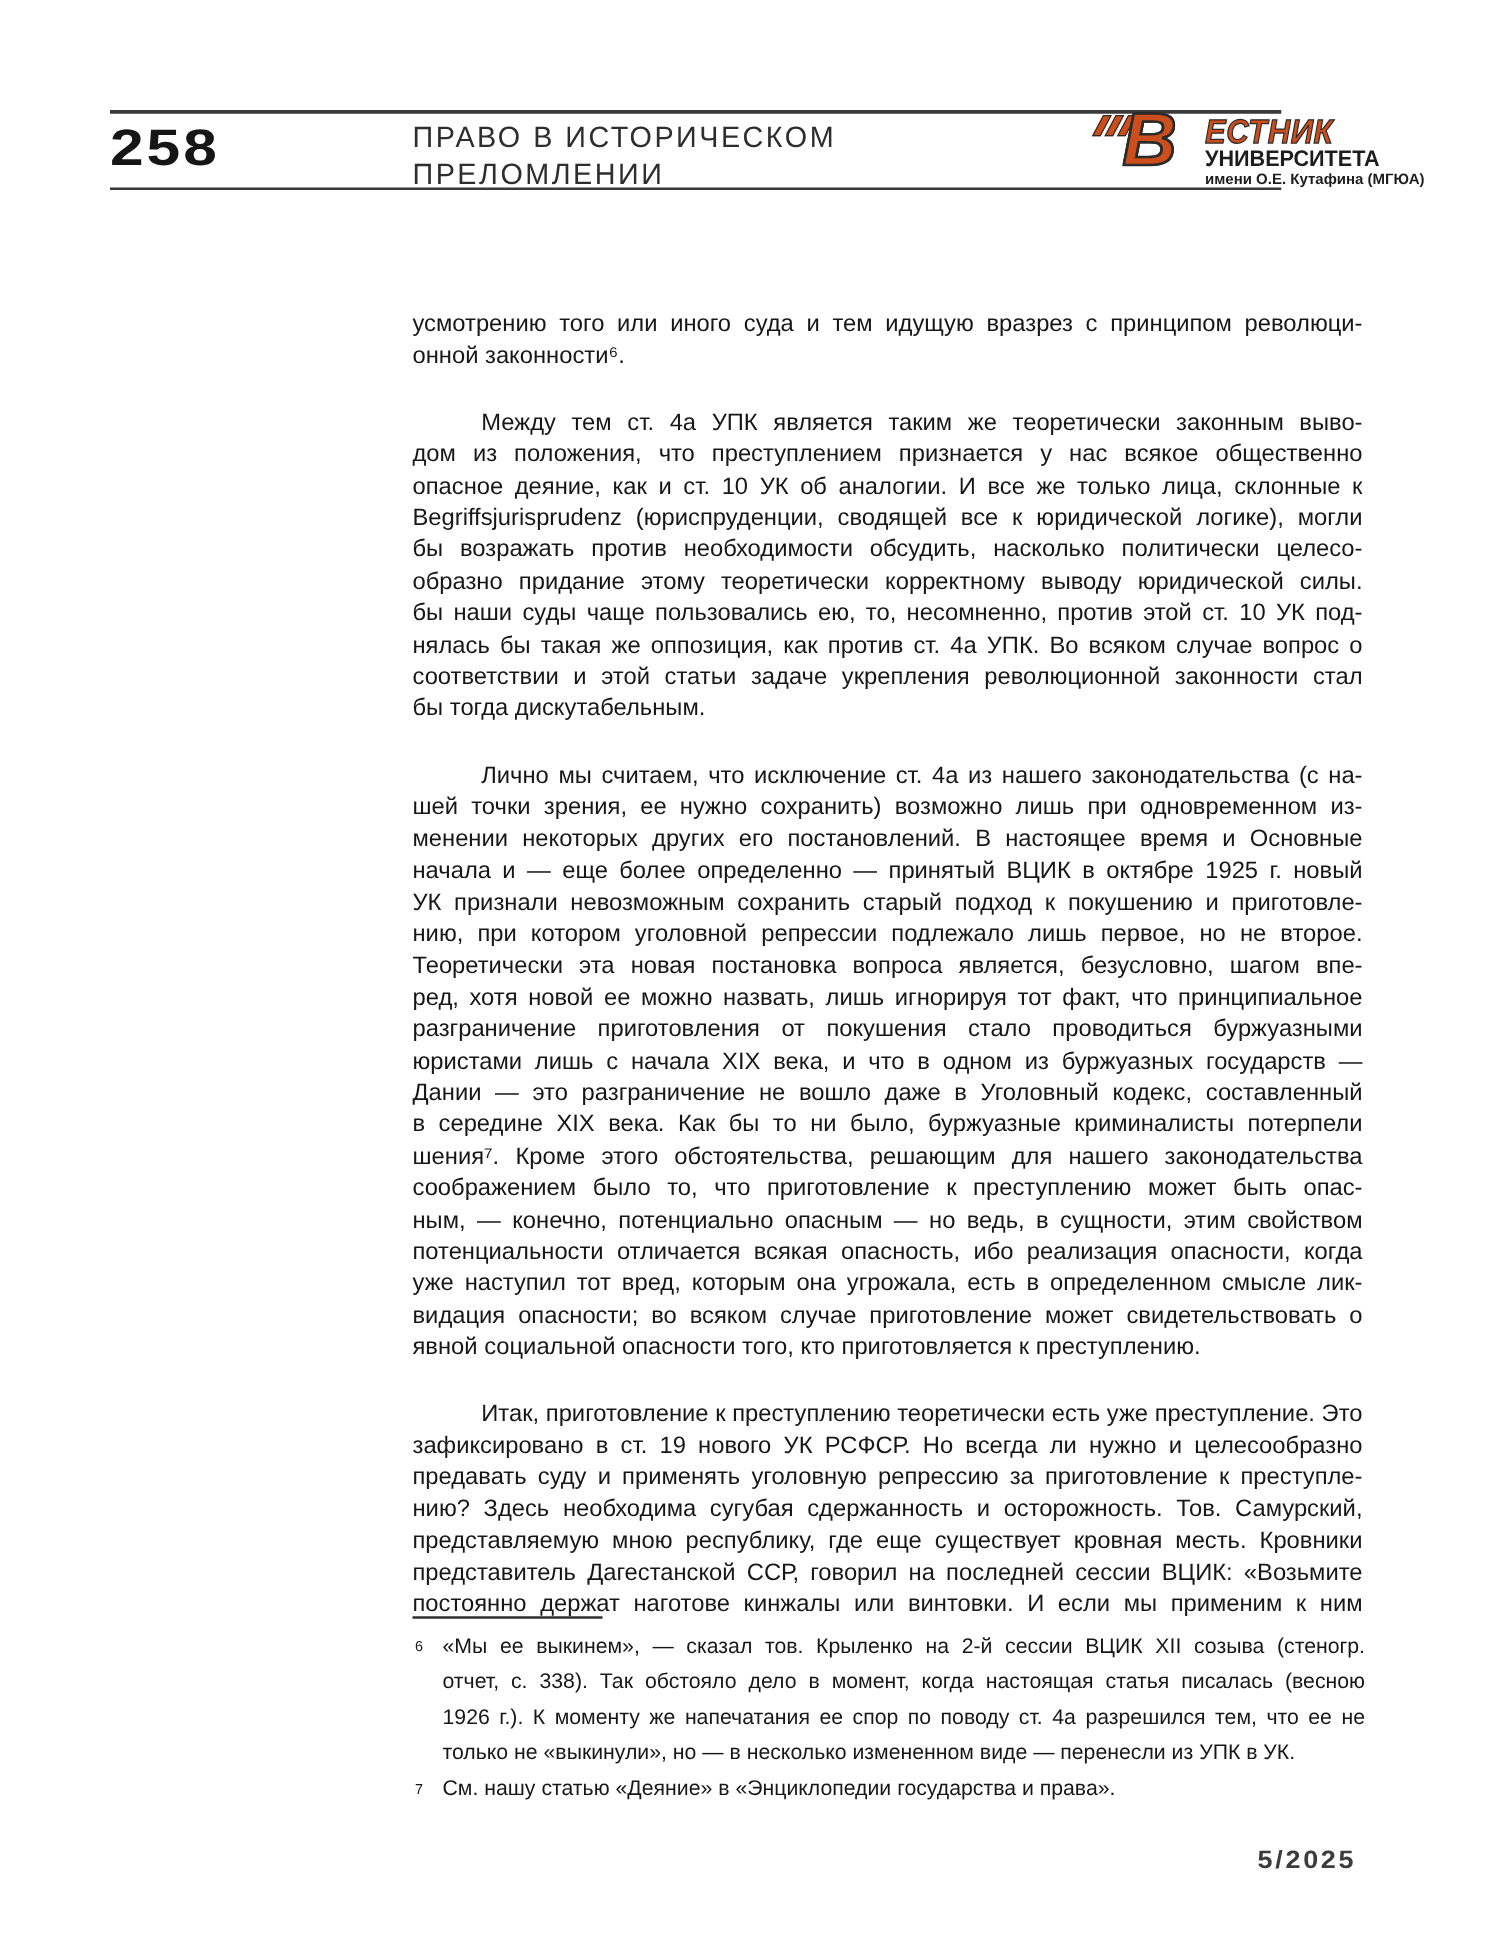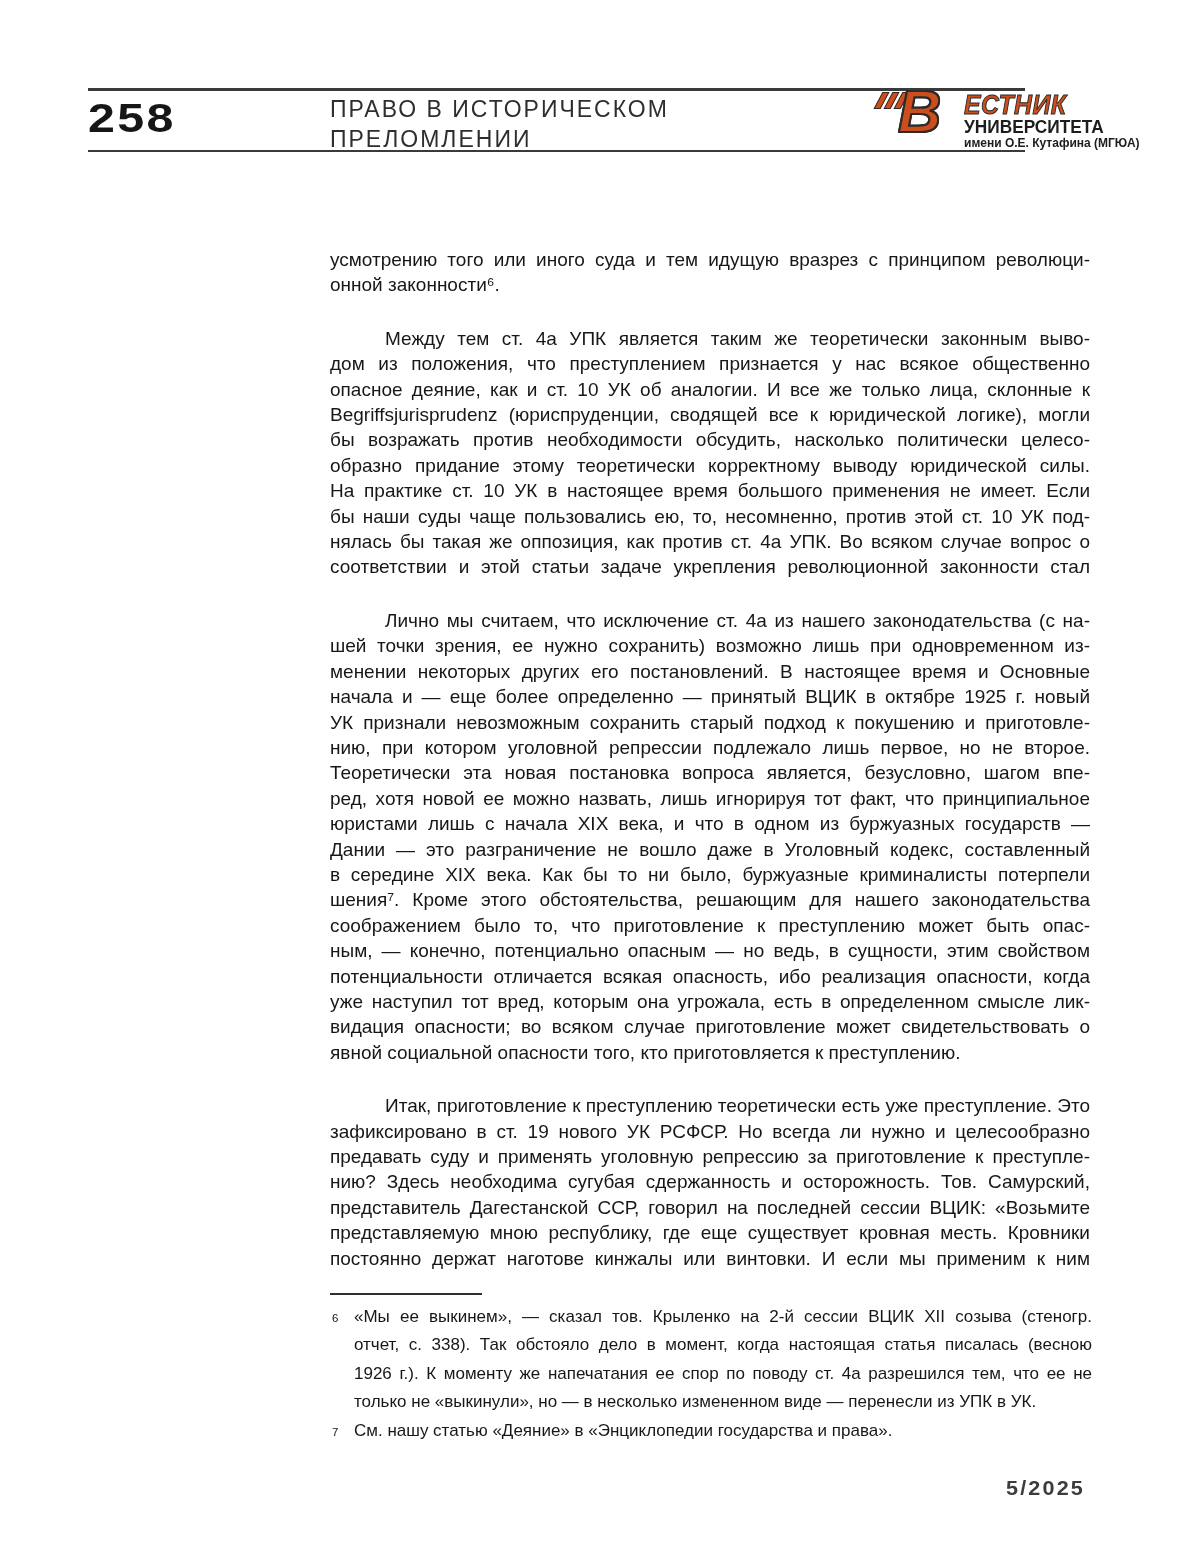--- a/index.html
+++ b/index.html
@@ -136,52 +136,53 @@
         <div class="bline">усмотрению того или иного суда и тем идущую вразрез с принципом революци-</div>
         <div class="bline last">онной законности⁶.</div>
       </div>
       <div>
         <div class="bline ind">Между тем ст. 4а УПК является таким же теоретически законным выво-</div>
         <div class="bline">дом из положения, что преступлением признается у нас всякое общественно</div>
         <div class="bline">опасное деяние, как и ст. 10 УК об аналогии. И все же только лица, склонные к</div>
         <div class="bline">Begriffsjurisprudenz (юриспруденции, сводящей все к юридической логике), могли</div>
         <div class="bline">бы возражать против необходимости обсудить, насколько политически целесо-</div>
         <div class="bline">образно придание этому теоретически корректному выводу юридической силы.</div>
-        <div class="bline">На практике ст. 10 УК в настоящее время большого применения не имеет. Если</div>
         <div class="bline">бы наши суды чаще пользовались ею, то, несомненно, против этой ст. 10 УК под-</div>
         <div class="bline">нялась бы такая же оппозиция, как против ст. 4а УПК. Во всяком случае вопрос о</div>
         <div class="bline">соответствии и этой статьи задаче укрепления революционной законности стал</div>
+        <div class="bline last">бы тогда дискутабельным.</div>
       </div>
       <div>
         <div class="bline ind">Лично мы считаем, что исключение ст. 4а из нашего законодательства (с на-</div>
         <div class="bline">шей точки зрения, ее нужно сохранить) возможно лишь при одновременном из-</div>
         <div class="bline">менении некоторых других его постановлений. В настоящее время и Основные</div>
         <div class="bline">начала и — еще более определенно — принятый ВЦИК в октябре 1925 г. новый</div>
         <div class="bline">УК признали невозможным сохранить старый подход к покушению и приготовле-</div>
         <div class="bline">нию, при котором уголовной репрессии подлежало лишь первое, но не второе.</div>
         <div class="bline">Теоретически эта новая постановка вопроса является, безусловно, шагом впе-</div>
         <div class="bline">ред, хотя новой ее можно назвать, лишь игнорируя тот факт, что принципиальное</div>
+        <div class="bline">разграничение приготовления от покушения стало проводиться буржуазными</div>
         <div class="bline">юристами лишь с начала XIX века, и что в одном из буржуазных государств —</div>
         <div class="bline">Дании — это разграничение не вошло даже в Уголовный кодекс, составленный</div>
         <div class="bline">в середине XIX века. Как бы то ни было, буржуазные криминалисты потерпели</div>
         <div class="bline">шения⁷. Кроме этого обстоятельства, решающим для нашего законодательства</div>
         <div class="bline">соображением было то, что приготовление к преступлению может быть опас-</div>
         <div class="bline">ным, — конечно, потенциально опасным — но ведь, в сущности, этим свойством</div>
         <div class="bline">потенциальности отличается всякая опасность, ибо реализация опасности, когда</div>
         <div class="bline">уже наступил тот вред, которым она угрожала, есть в определенном смысле лик-</div>
         <div class="bline">видация опасности; во всяком случае приготовление может свидетельствовать о</div>
         <div class="bline last">явной социальной опасности того, кто приготовляется к преступлению.</div>
       </div>
       <div>
         <div class="bline ind">Итак, приготовление к преступлению теоретически есть уже преступление. Это</div>
         <div class="bline">зафиксировано в ст. 19 нового УК РСФСР. Но всегда ли нужно и целесообразно</div>
         <div class="bline">предавать суду и применять уголовную репрессию за приготовление к преступле-</div>
         <div class="bline">нию? Здесь необходима сугубая сдержанность и осторожность. Тов. Самурский,</div>
+        <div class="bline">представляемую мною республику, где еще существует кровная месть. Кровники</div>
         <div class="bline">представитель Дагестанской ССР, говорил на последней сессии ВЦИК: «Возьмите</div>
-        <div class="bline">представляемую мною республику, где еще существует кровная месть. Кровники</div>
         <div class="bline">постоянно держат наготове кинжалы или винтовки. И если мы применим к ним</div>
       </div>
     </div>
 
   <div class="fn-divider"></div>
   <div class="footnotes">
       <div class="footnote">
         <span class="fnmark">6</span>
         <div class="fline">«Мы ее выкинем», — сказал тов. Крыленко на 2-й сессии ВЦИК XII созыва (стеногр.</div>
         <div class="fline">отчет, с. 338). Так обстояло дело в момент, когда настоящая статья писалась (весною</div>

